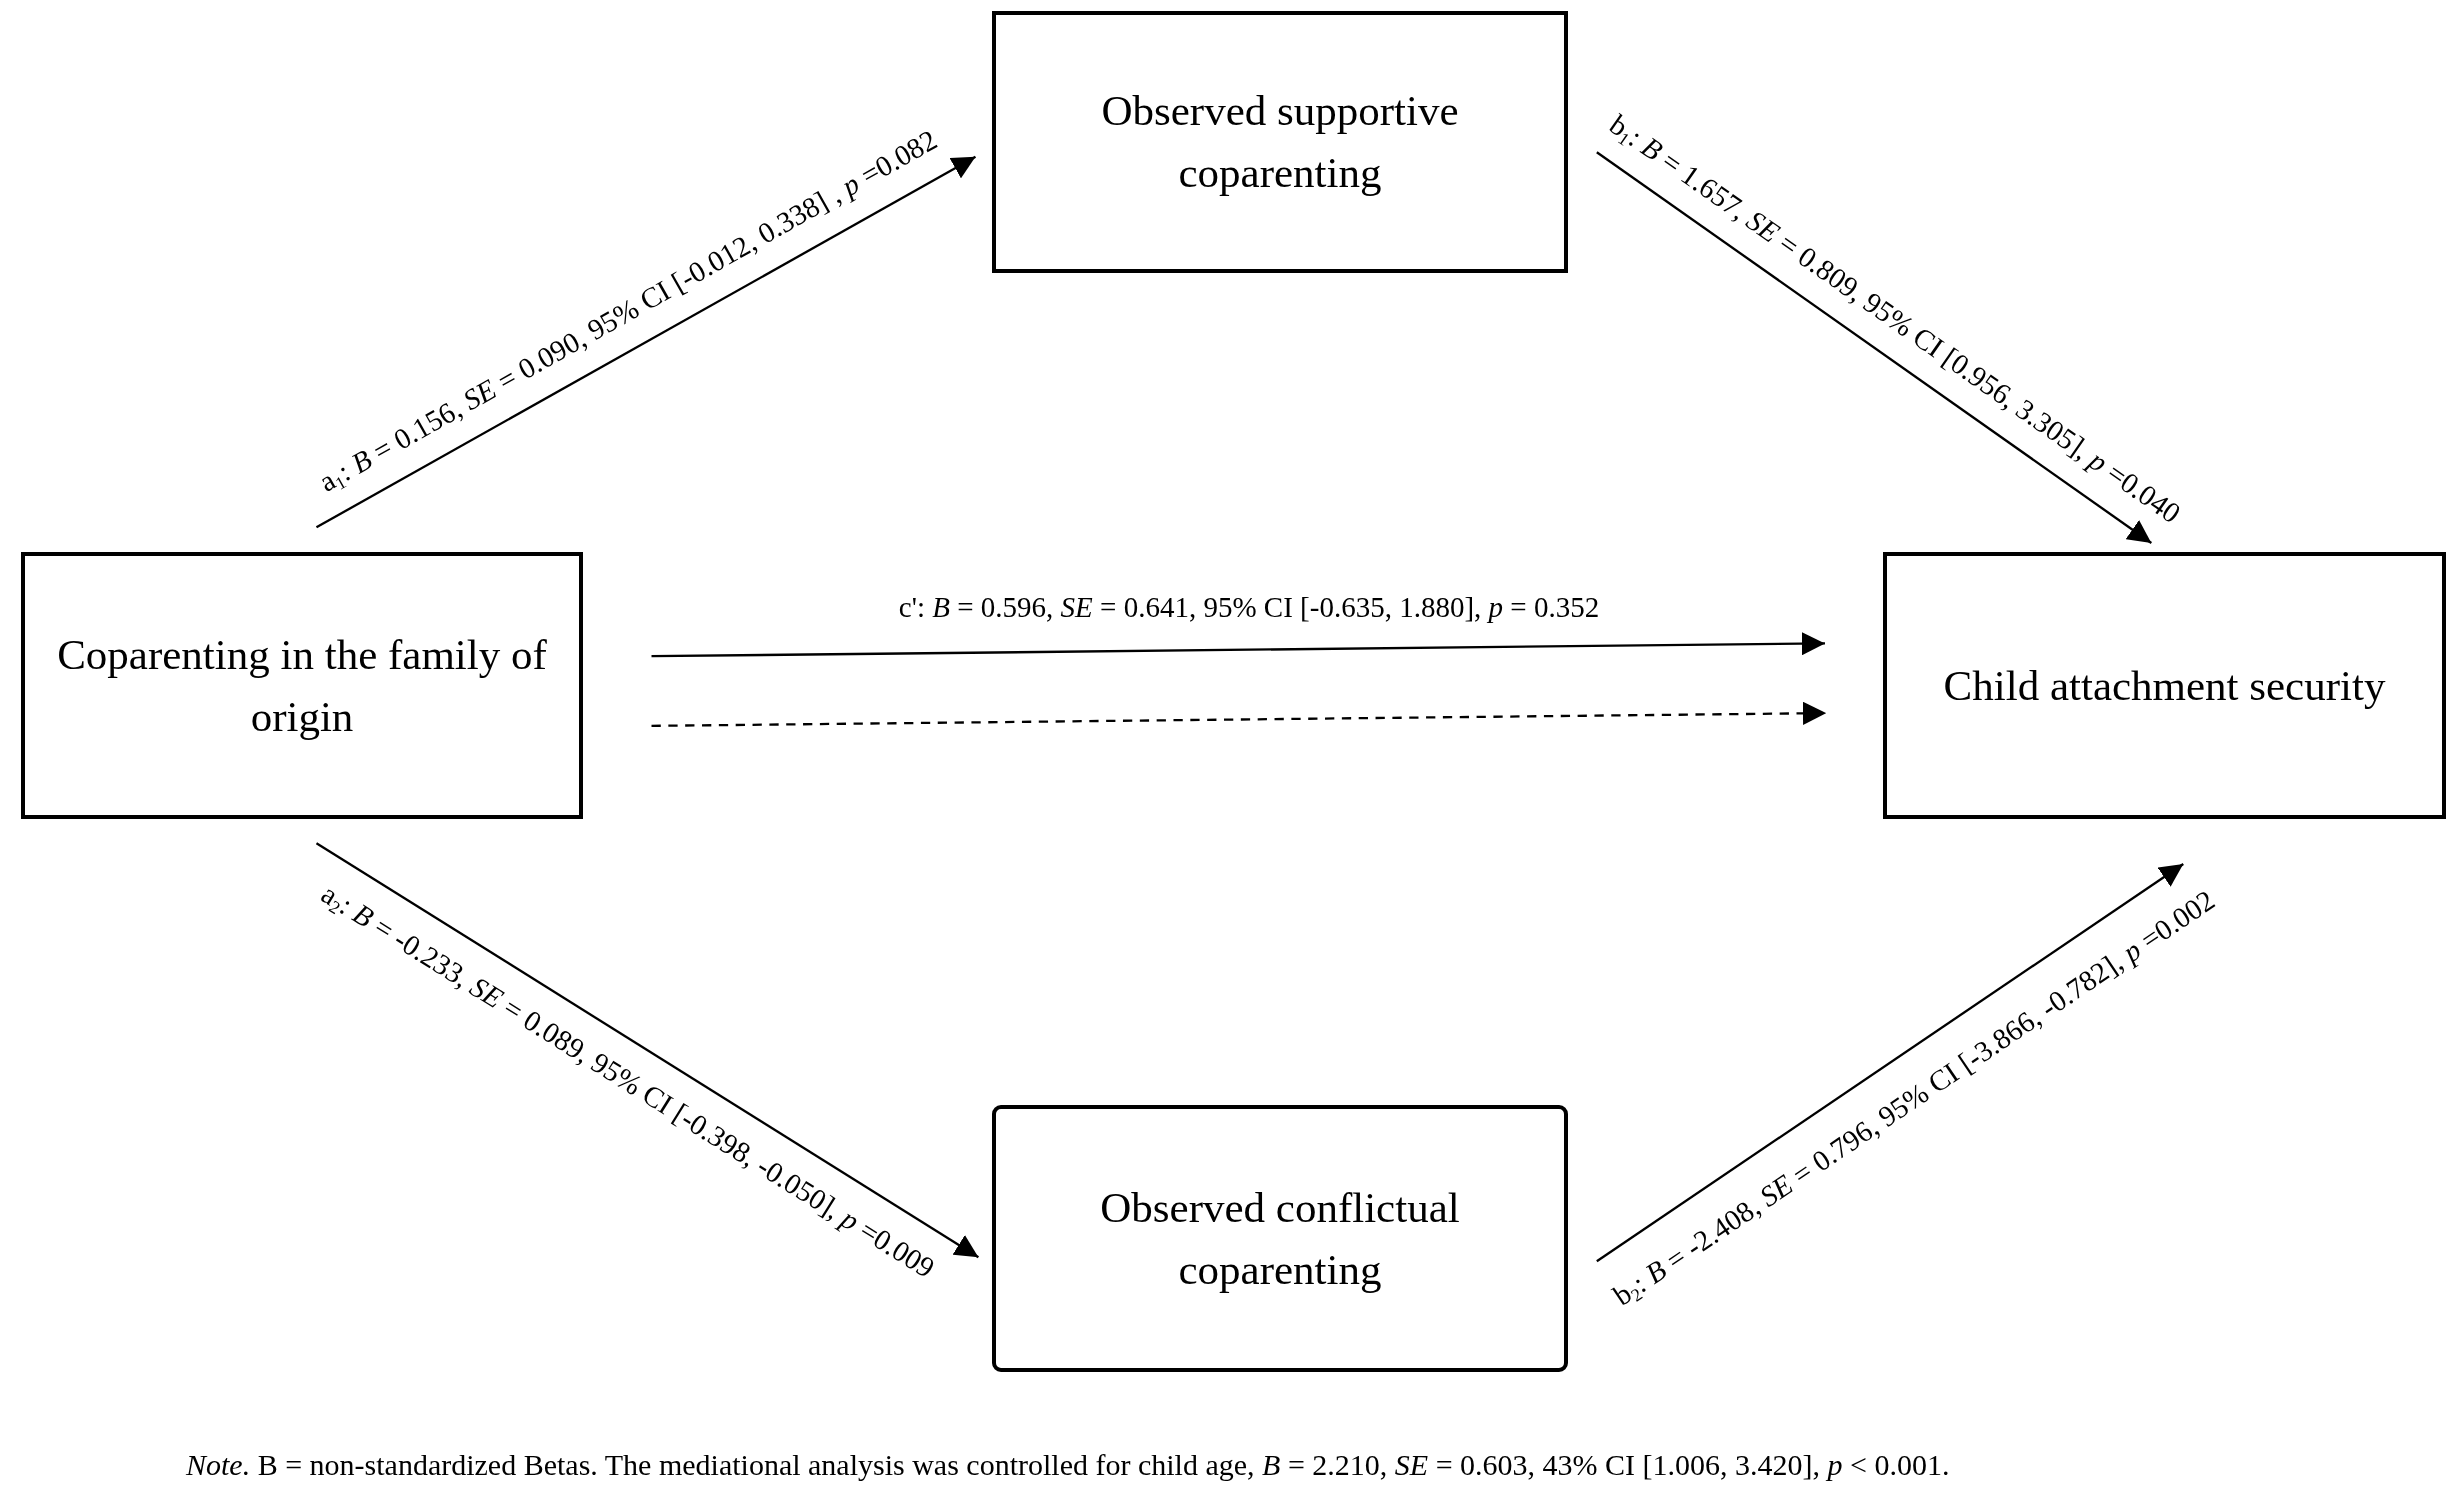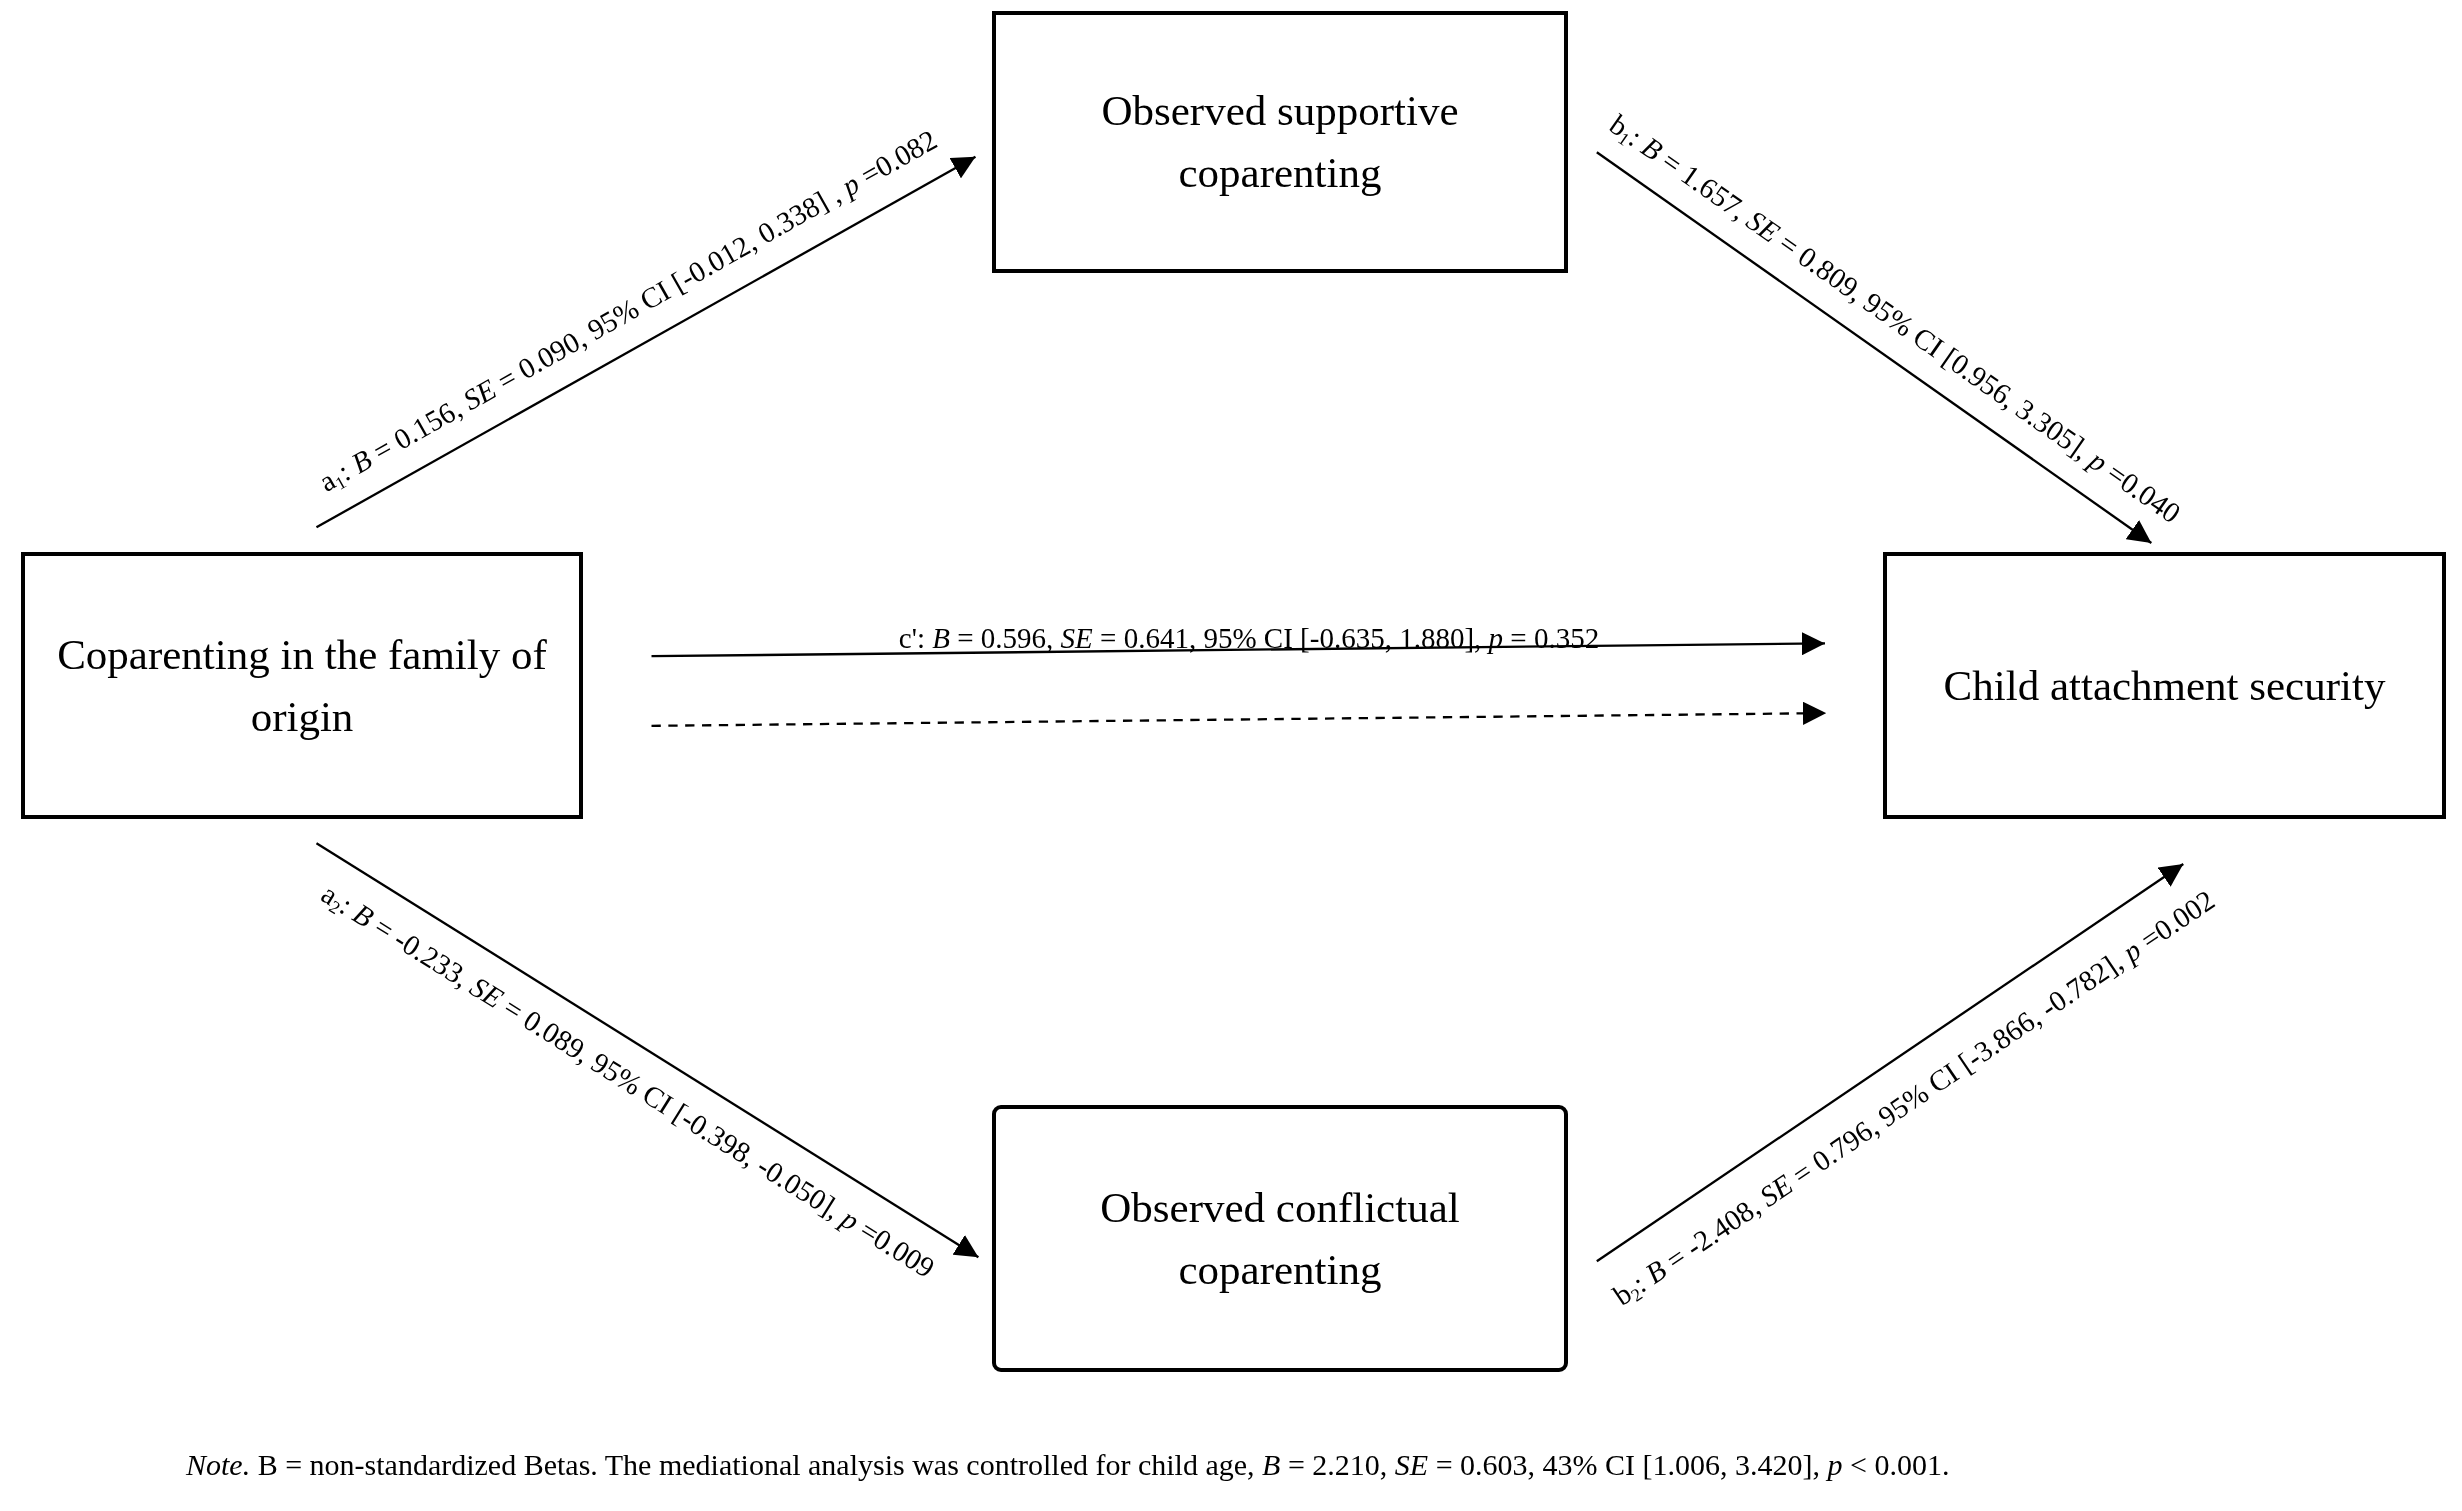--- a/index.html
+++ b/index.html
@@ -50,21 +50,21 @@
   .plabel i, .note i { font-style: italic; }
   .plabel sub {
     font-size: 0.62em;
     line-height: 0;
     vertical-align: -0.25em;
   }
   .label-a1 { left: 628px; top: 311px;  --rot: -29.5deg; }
   .label-b1 { left: 1895px; top: 319px;  --rot: 35deg; }
   .label-a2 { left: 628px; top: 1081px; --rot: 32deg; }
   .label-b2 { left: 1914px; top: 1098px; --rot: -34deg; }
-  .label-cp { left: 1249px; top: 607px; margin-top: 31px; --rot: 0deg; }
+  .label-cp { left: 1249px; top: 607px; --rot: 0deg; }
   .label-c  { left: 1249px; top: 784px; --rot: 0deg; }
 
   .note {
     position: absolute;
     left: 186px;
     top: 1448px;
     font-size: 30px;
     white-space: nowrap;
   }
 </style>

